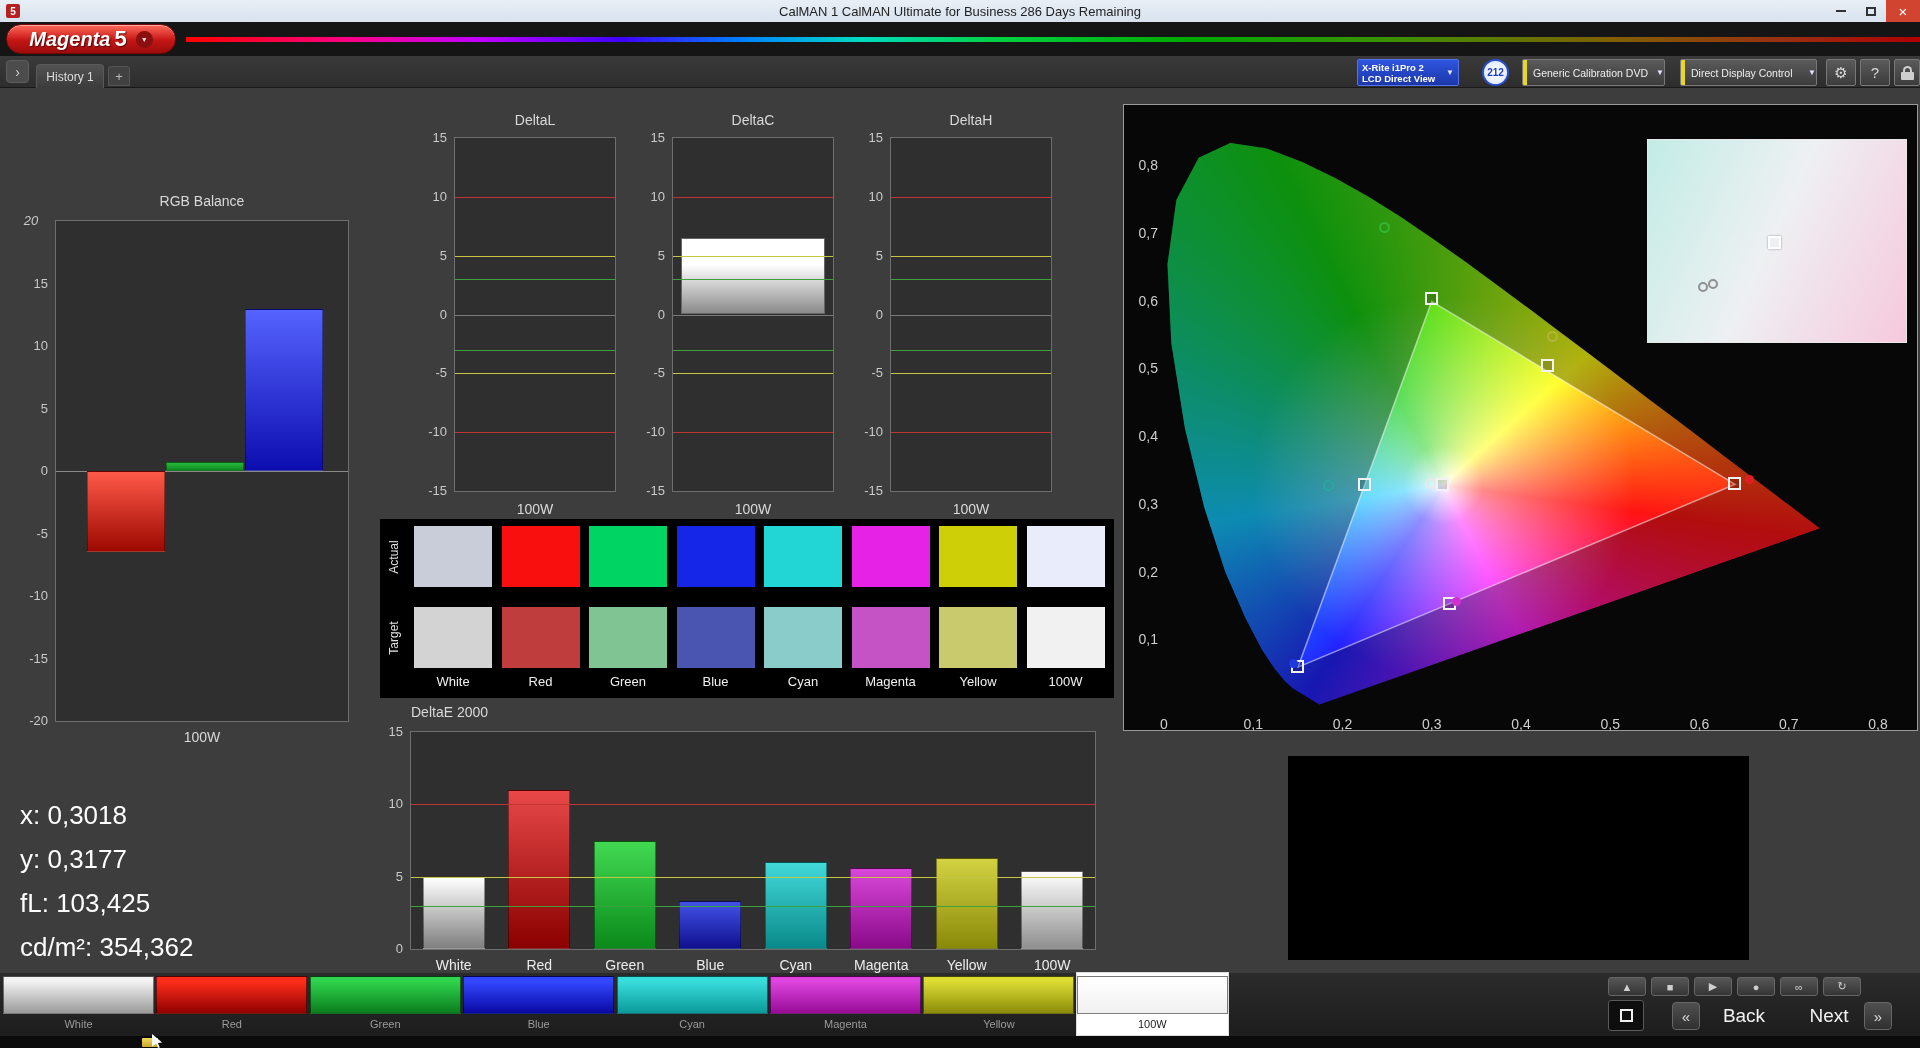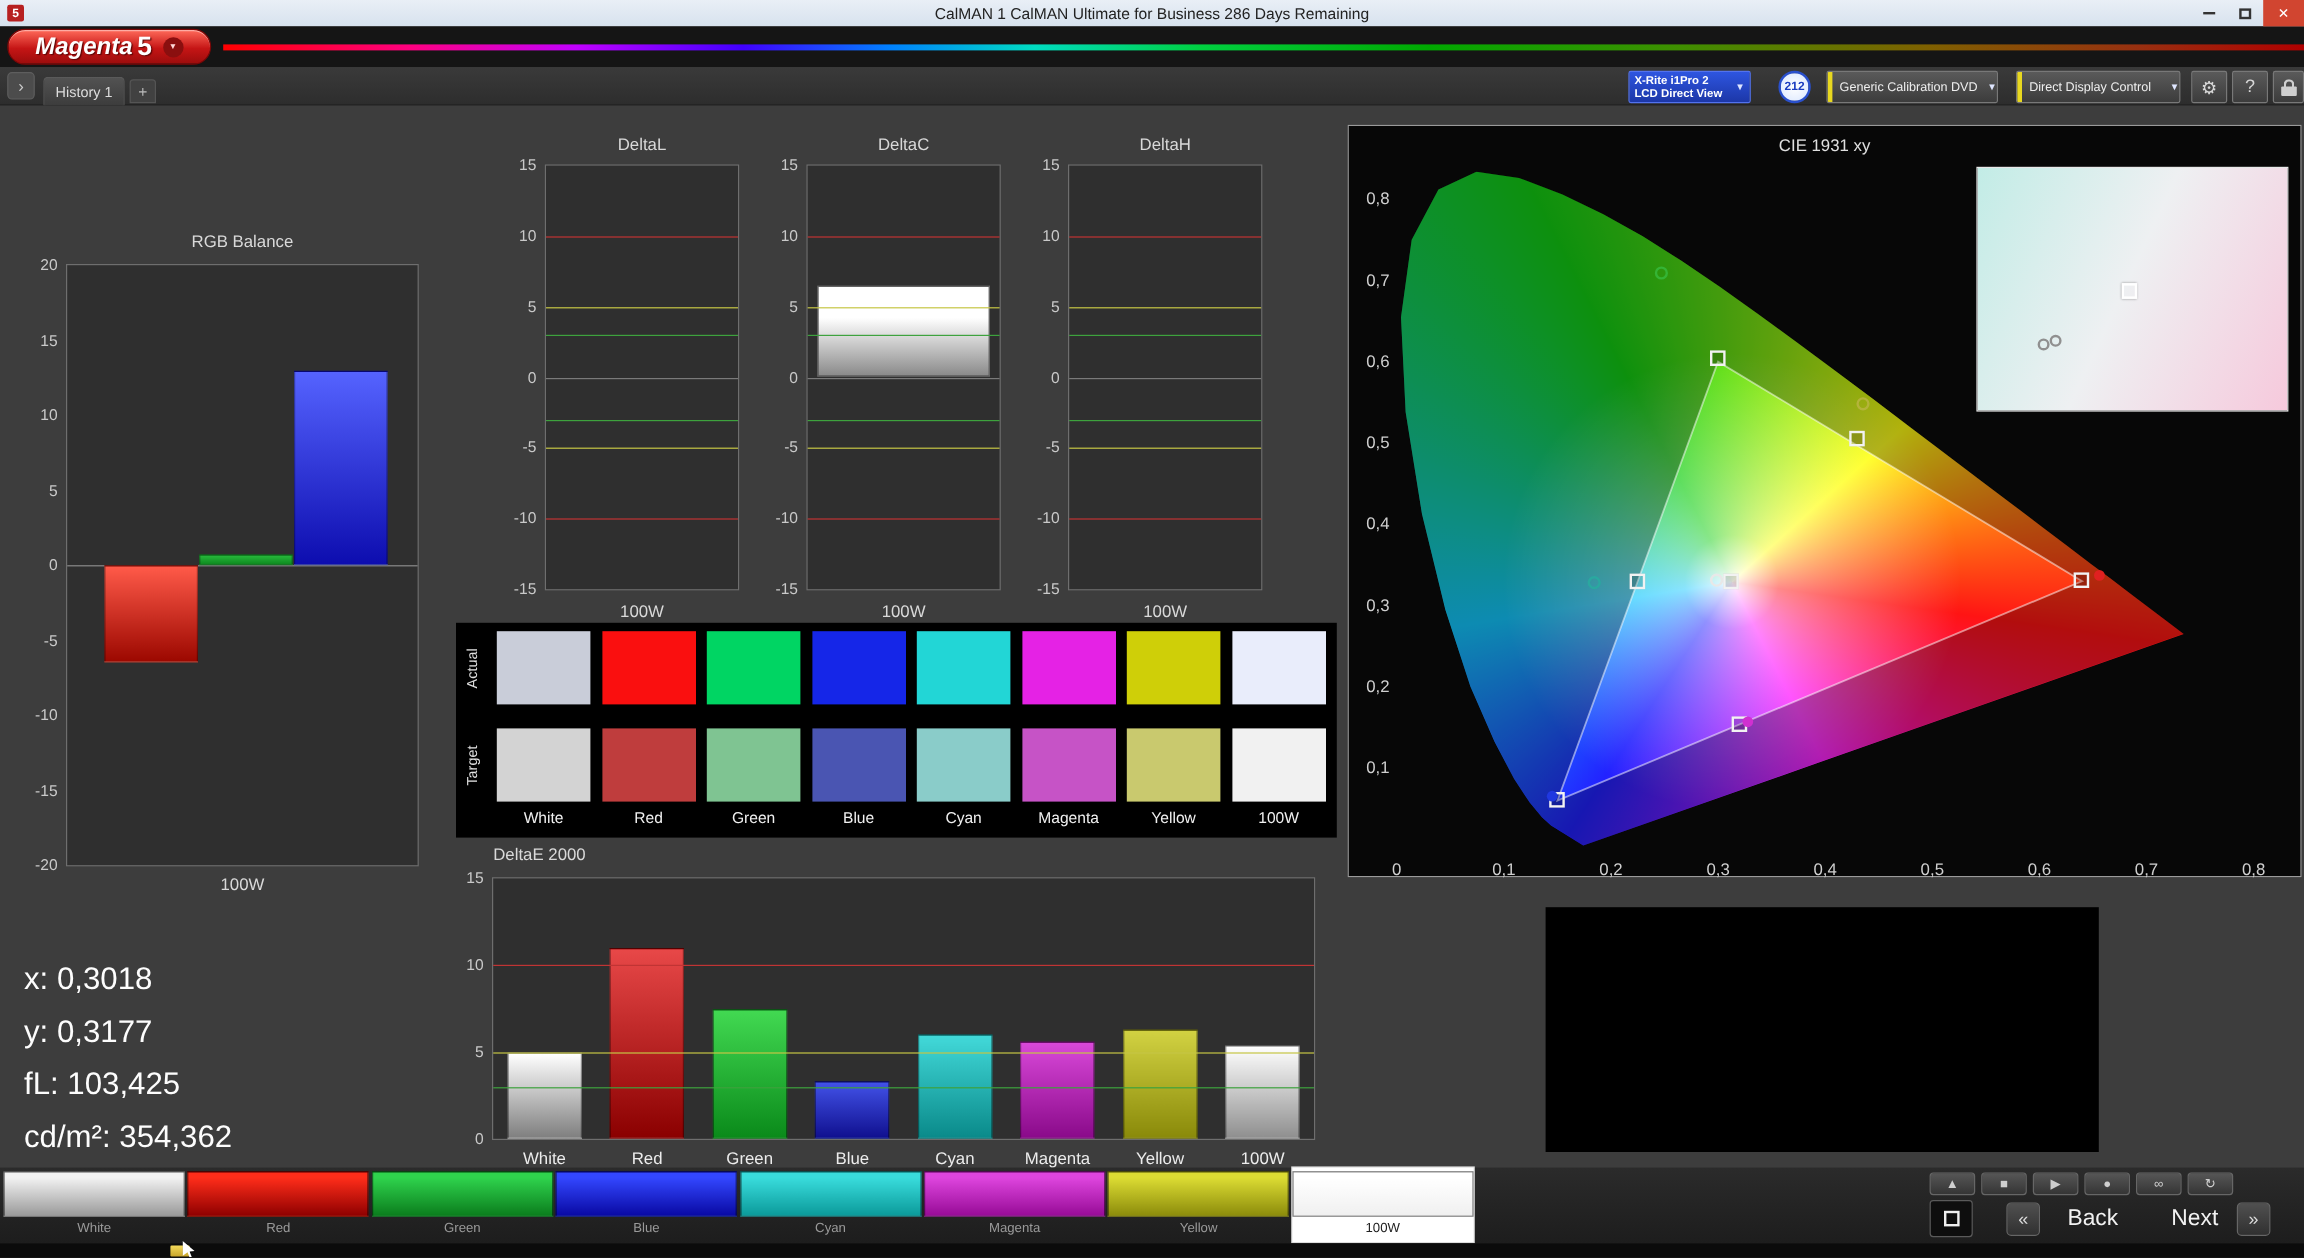--- a/index.html
+++ b/index.html
@@ -127,21 +127,21 @@
     <div class="icon-btn" style="left:1894px;width:26px">
       <span class="lock-shackle"></span>
       <span class="lock-body"></span>
     </div>
   </div>
 
   <div class="main">
 
     <div id="rgb-plot" class="plot" style="left:55px;top:132px;width:294px;height:502px">
         <div class="g" style="left: -30px; right: -30px; top: -28px; text-align: center; color: rgb(217, 217, 217); font-size: 14px;">RGB Balance</div>
-        <div class="g" style="left: -42px; width: 34px; top: -8px; text-align: right; color: rgb(201, 201, 201); font-size: 13px;">20</div>
+        <div class="g" style="left: -42px; width: 34px; top: -8px; text-align: center; color: rgb(201, 201, 201); font-size: 13px; font-style: italic;">20</div>
         <div class="g" style="left: -42px; width: 34px; top: 54.5px; text-align: right; color: rgb(201, 201, 201); font-size: 13px;">15</div>
         <div class="g" style="left: -42px; width: 34px; top: 117px; text-align: right; color: rgb(201, 201, 201); font-size: 13px;">10</div>
         <div class="g" style="left: -42px; width: 34px; top: 179.5px; text-align: right; color: rgb(201, 201, 201); font-size: 13px;">5</div>
         <div class="g" style="left: -42px; width: 34px; top: 242px; text-align: right; color: rgb(201, 201, 201); font-size: 13px;">0</div>
         <div class="g" style="left: -42px; width: 34px; top: 304.5px; text-align: right; color: rgb(201, 201, 201); font-size: 13px;">-5</div>
         <div class="g" style="left: -42px; width: 34px; top: 367px; text-align: right; color: rgb(201, 201, 201); font-size: 13px;">-10</div>
         <div class="g" style="left: -42px; width: 34px; top: 429.5px; text-align: right; color: rgb(201, 201, 201); font-size: 13px;">-15</div>
         <div class="g" style="left: -42px; width: 34px; top: 492px; text-align: right; color: rgb(201, 201, 201); font-size: 13px;">-20</div>
         <div class="g" style="left: 0px; right: 0px; top: 250px; height: 1px; background: rgb(138, 138, 138);"></div>
         <div class="g" style="left: 31px; width: 78px; top: 250px; height: 81.25px; background: linear-gradient(rgb(255, 90, 73), rgb(156, 8, 0)); border: 1px solid rgba(0, 0, 0, 0.35);"></div>
@@ -262,21 +262,20 @@
         <div class="g" style="left: 524.75px; width: 62px; top: 125.86px; height: 91.14px; background: linear-gradient(rgb(210, 210, 66), rgb(138, 138, 10)); border: 1px solid rgba(0, 0, 0, 0.4);"></div>
         <div class="g" style="left: 513px; width: 85.5px; top: 225px; text-align: center; color: rgb(236, 236, 236); font-size: 14px;">Yellow</div>
         <div class="g" style="left: 610.25px; width: 62px; top: 138.88px; height: 78.12px; background: linear-gradient(rgb(255, 255, 255), rgb(143, 143, 143)); border: 1px solid rgba(0, 0, 0, 0.4);"></div>
         <div class="g" style="left: 598.5px; width: 85.5px; top: 225px; text-align: center; color: rgb(236, 236, 236); font-size: 14px;">100W</div>
         <div class="g" style="left: 0px; right: 0px; top: 72.3333px; height: 1px; background: rgb(192, 52, 52);"></div>
         <div class="g" style="left: 0px; right: 0px; top: 144.667px; height: 1px; background: rgb(198, 198, 69);"></div>
         <div class="g" style="left: 0px; right: 0px; top: 173.6px; height: 1px; background: rgb(61, 162, 61);"></div>
       </div>
 
     <div id="cie-panel" class="cie-panel" style="left:1123px;top:16px;width:795px;height:627px">
-        <div class="g" style="left: 0px; right: 0px; top: 8px; text-align: center; color: rgb(224, 224, 224); font-size: 14px;">CIE 1931 xy</div>
         <div class="g" style="left: 40px; top: 27.125px; width: 714px; height: 575.875px; background: radial-gradient(circle at 39.1% 61.3%, rgba(255, 255, 255, 0.95) 0%, rgba(255, 255, 255, 0.5) 7%, rgba(255, 255, 255, 0) 34%), conic-gradient(from 98deg at 39.1% 61.3%, rgb(255, 20, 20) 0deg, rgb(255, 20, 255) 55deg, rgb(34, 34, 255) 115deg, rgb(20, 200, 255) 163deg, rgb(20, 207, 20) 235deg, rgb(255, 255, 20) 310deg, rgb(255, 20, 20) 360deg); clip-path: polygon(21.76% 99.41%, 18% 96.51%, 16.94% 95.31%, 15.51% 93.2%, 13.7% 89.79%, 11.41% 84.39%, 8.59% 76.39%, 5.67% 65.29%, 2.94% 51.45%, 1.03% 36.66%, 0.49% 22.96%, 1.74% 11.74%, 4.86% 4.47%, 9.29% 1.91%, 14.27% 2.8%, 19.34% 5.19%, 24.11% 8.05%, 28.7% 11.26%, 33.22% 14.79%, 37.7% 18.55%, 42.16% 22.48%, 46.64% 26.53%, 51.09% 30.64%, 55.51% 34.74%, 59.85% 38.8%, 64.06% 42.75%, 68.1% 46.54%, 71.9% 50.09%, 75.36% 53.35%, 78.38% 56.18%, 81.02% 58.66%, 83.22% 60.71%, 86.44% 63.73%, 88.49% 65.65%, 89.88% 66.95%, 91.84% 68.79%);"></div>
         <svg width="714" height="575.875" viewBox="0 0 714 575.875" style="position: absolute; left: 40px; top: 27.125px;">
           <path d="M 155.4 572.5 L 128.5 555.8 L 120.9 548.8 L 110.8 536.7 L 97.8 517.1 L 81.5 486.0 L 61.3 439.9 L 40.5 376.0 L 21.0 296.3 L 7.3 211.1 L 3.5 132.2 L 12.4 67.6 L 34.7 25.7 L 66.3 11.0 L 101.9 16.1 L 138.1 29.9 L 172.2 46.3 L 204.9 64.8 L 237.2 85.2 L 269.2 106.8 L 301.0 129.5 L 333.0 152.8 L 364.8 176.4 L 396.4 200.1 L 427.3 223.4 L 457.4 246.2 L 486.2 268.0 L 513.4 288.5 L 538.1 307.2 L 559.6 323.5 L 578.5 337.8 L 594.2 349.6 L 617.2 367.0 L 631.8 378.0 L 641.7 385.6 L 655.7 396.1 Z M 571.2 352.3 L 267.7 169.4 L 133.9 535.2 Z" fill="rgba(0,0,0,0.3)" fill-rule="evenodd"></path>
           <path d="M 571.2 352.3 L 267.7 169.4 L 133.9 535.2 Z" fill="none" stroke="rgba(255,255,255,0.5)" stroke-width="1.5"></path>
         </svg>
         <div class="g" style="left: 20px; width: 40px; top: 611px; text-align: center; color: rgb(207, 207, 207); font-size: 14px;">0</div>
         <div class="g" style="left: 109.25px; width: 40px; top: 611px; text-align: center; color: rgb(207, 207, 207); font-size: 14px;">0,1</div>
         <div class="g" style="left: 198.5px; width: 40px; top: 611px; text-align: center; color: rgb(207, 207, 207); font-size: 14px;">0,2</div>
         <div class="g" style="left: 287.75px; width: 40px; top: 611px; text-align: center; color: rgb(207, 207, 207); font-size: 14px;">0,3</div>
         <div class="g" style="left: 377px; width: 40px; top: 611px; text-align: center; color: rgb(207, 207, 207); font-size: 14px;">0,4</div>

